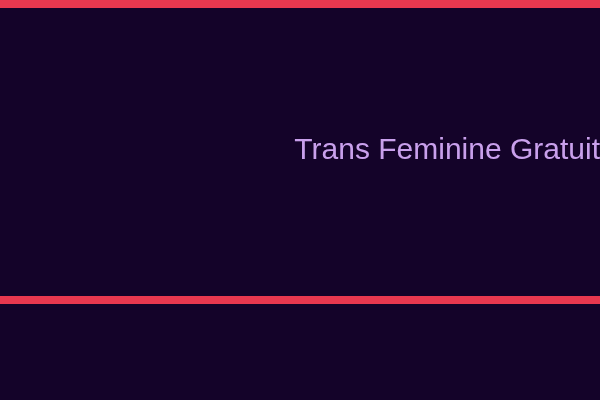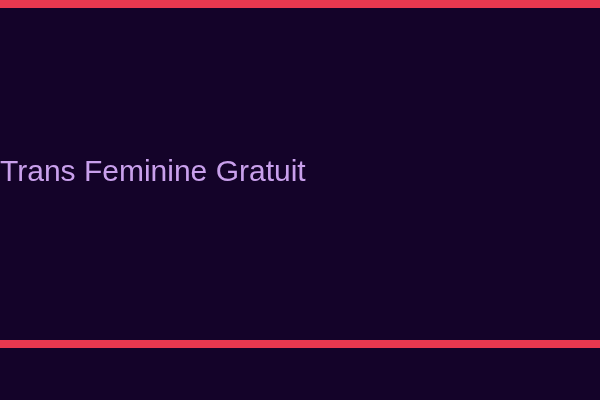--- a/index.html
+++ b/index.html
@@ -11,27 +11,27 @@
     width: 600px;
     height: 400px;
     overflow: hidden;
     background: #140329;
     font-family: "Liberation Sans", sans-serif;
   }
   .placeholder-card {
     position: relative;
     box-sizing: border-box;
     width: 600px;
-    height: 348px;
+    height: 304px;
     background-color: #140329;
     border-top: 8px solid #e8384f;
     border-bottom: 8px solid #e8384f;
     display: flex;
     align-items: center;
-    justify-content: flex-start;
+    justify-content: flex-end;
     overflow: hidden;
   }
   .placeholder-caption {
     display: block;
     color: #c9a0ec;
     font-family: "Liberation Sans", sans-serif;
     font-size: 30px;
     font-weight: 400;
     font-style: normal;
     line-height: 34px;

